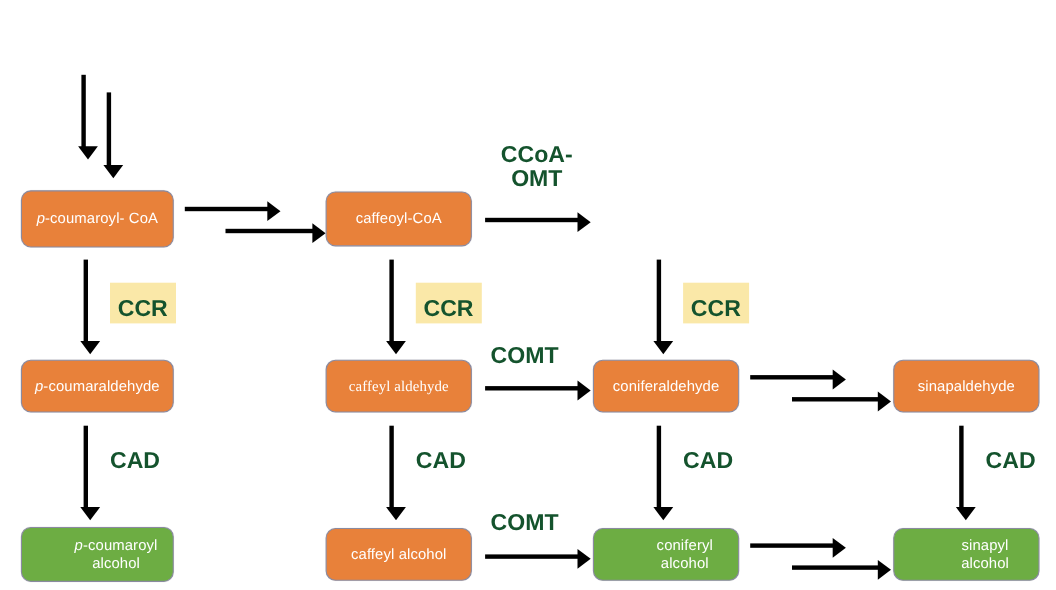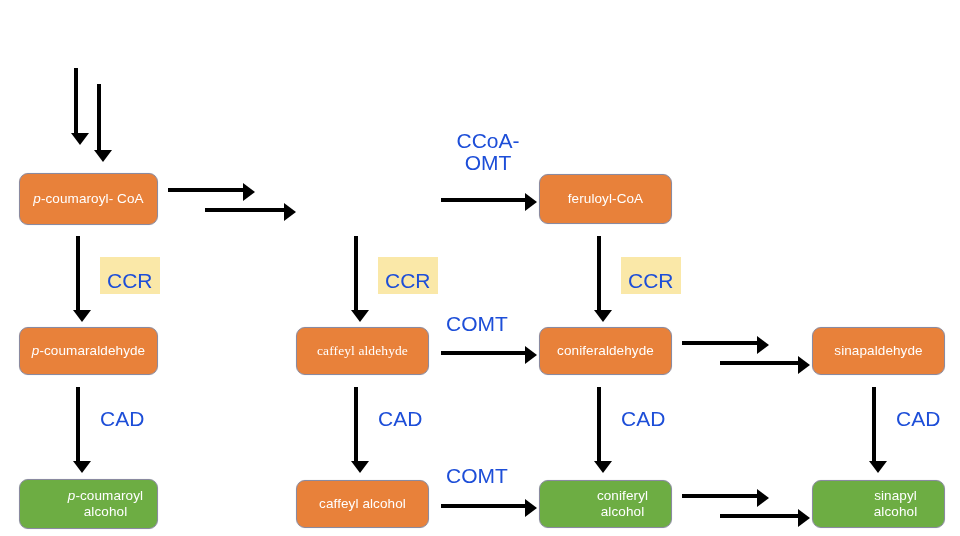--- a/index.html
+++ b/index.html
@@ -37,24 +37,25 @@
   }
   .node.orange { background: #e8813a; }
   .node.green  { background: #6dad43; padding-left: 40px; }
   .node .txt { display: block; }
   .node i { font-style: italic; }
 
   
   .enz {
     position: absolute;
     font-size: 21px;
-    color: #1d4ed8;
+    color: #14532d;
     line-height: 1.05;
     white-space: pre-line;
     text-align: left;
+    font-weight: bold;
   }
   .enz.hl {
     background: #fae8a8;
     padding: 13px 7px 2px 7px;
     font-size: 21px;
   }
   .enz.ctr { text-align: center; }
 
   
   .arrow-v {
@@ -98,28 +99,28 @@
   <div class="arrow-v" style="left:97px; top:84px; height:67px;"></div>
 
   <div class="node orange" style="left:19px; top:173px; width:139px; height:52px;">
     <span class="txt"><i>p</i><span>-coumaroyl-
 CoA</span></span>
   </div>
 
   <div class="arrow-h" style="left:168px; top:188px; width:76px;"></div>
   <div class="arrow-h" style="left:205px; top:208px; width:80px;"></div>
 
+  <div class="node orange" style="left:296px; top:174px; width:133px; height:50px;">
+    <span class="txt">caffeoyl-CoA</span>
+  </div>
 
   <div class="enz ctr" style="left:440px; top:130px; width:96px;">CCoA-
 OMT</div>
   <div class="arrow-h" style="left:441px; top:198px; width:85px;"></div>
 
-  <div class="node orange" style="left:539px; top:174px; width:133px; height:50px;">
-    <span class="txt">feruloyl-CoA</span>
-  </div>
 
   <div class="arrow-v" style="left:76px; top:236px; height:75px;"></div>
   <div class="enz hl" style="left:100px; top:257px;">CCR</div>
 
   <div class="arrow-v" style="left:354px; top:236px; height:75px;"></div>
   <div class="enz hl" style="left:378px; top:257px;">CCR</div>
 
   <div class="arrow-v" style="left:597px; top:236px; height:75px;"></div>
   <div class="enz hl" style="left:621px; top:257px;">CCR</div>
 

